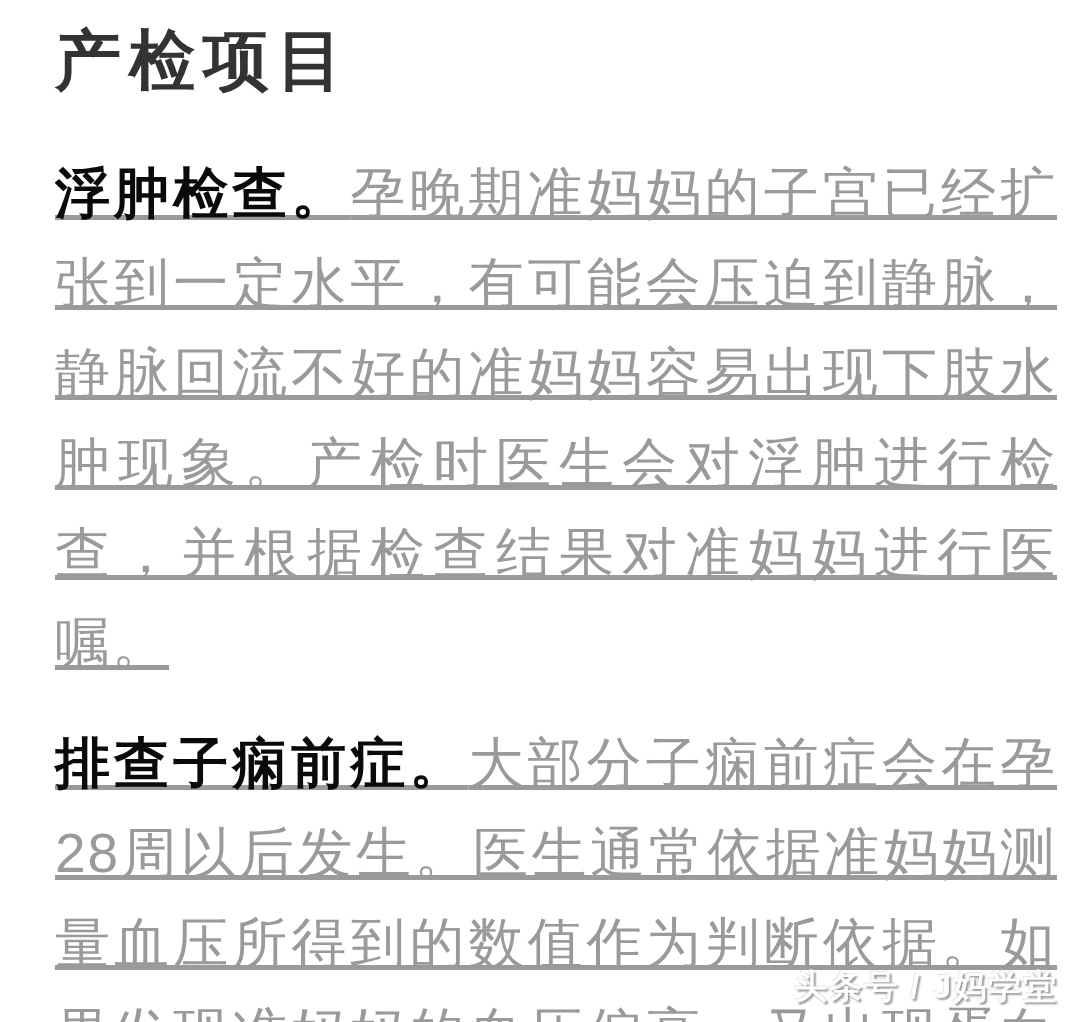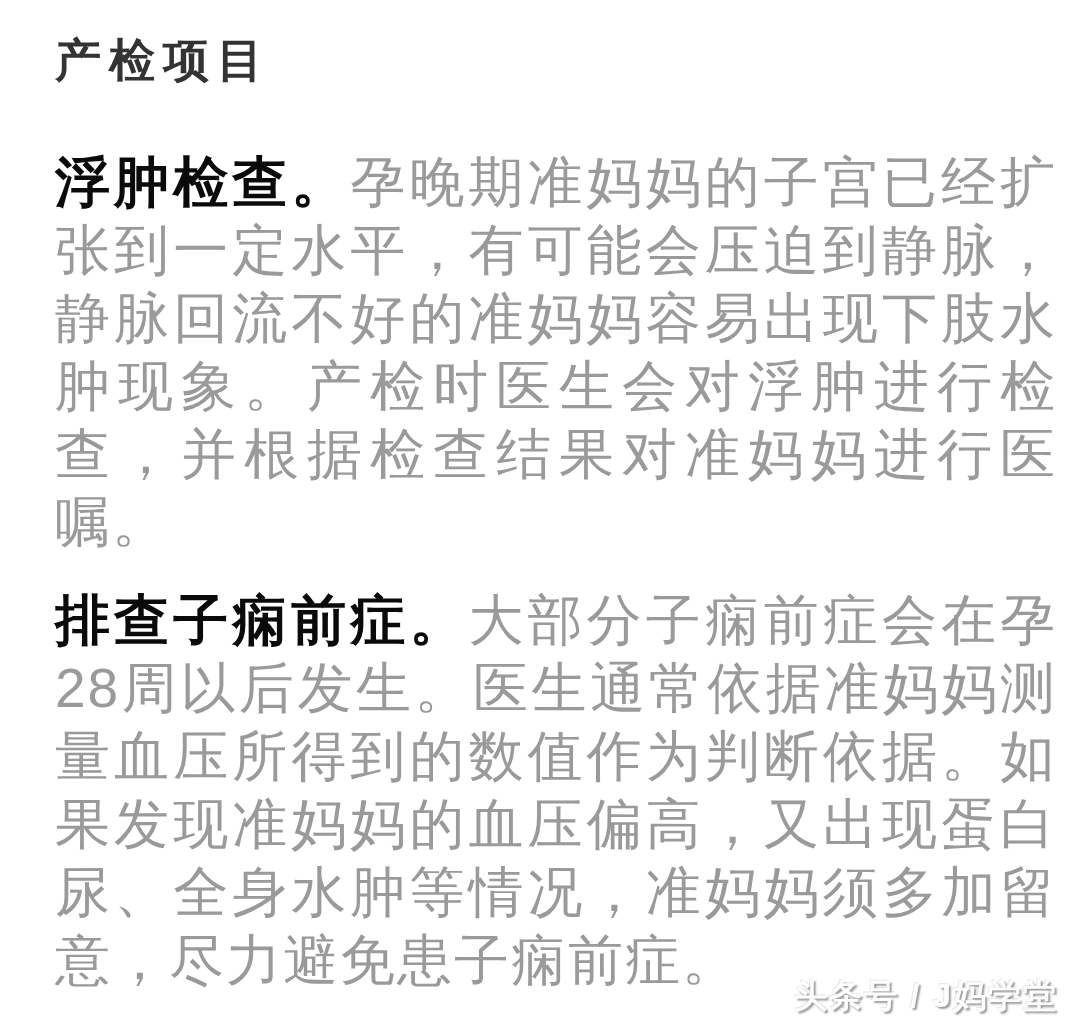--- a/index.html
+++ b/index.html
@@ -14,48 +14,49 @@
     position: relative;
     width: 1080px;
     height: 1022px;
     background: #ffffff;
     font-family: "Liberation Sans", sans-serif;
     box-sizing: border-box;
     padding: 24px 0 0 55px;
   }
   .title {
     margin: 0;
-    font-size: 46px;
+    font-size: 66px;
     line-height: 72px;
     font-weight: 800;
     letter-spacing: 8px;
     color: #333333;
   }
   .para {
     width: 1002px;
     margin: 0;
     font-size: 55px;
-    line-height: 68px;
+    line-height: 90px;
     letter-spacing: 2px;
     color: #9a9a9a;
     text-align: justify;
     text-justify: inter-ideograph;
     word-break: normal;
     overflow-wrap: break-word;
+    text-decoration: underline;
   }
   .para-1 { margin-top: 52px; }
   .para-2 { margin-top: 30px; }
   .runin {
     color: #0a0a0a;
     font-weight: 800;
   }
   .watermark {
     position: absolute;
     right: 22px;
-    bottom: 7px;
+    bottom: 16px;
     font-size: 33px;
     line-height: 38px;
     letter-spacing: 2px;
     font-weight: 700;
     color: #fdfdfd;
     text-shadow: 2px 2px 2px #9c9c9c, -1px -1px 0 #e8e8e8;
     white-space: nowrap;
   }
 </style>
 </head>

